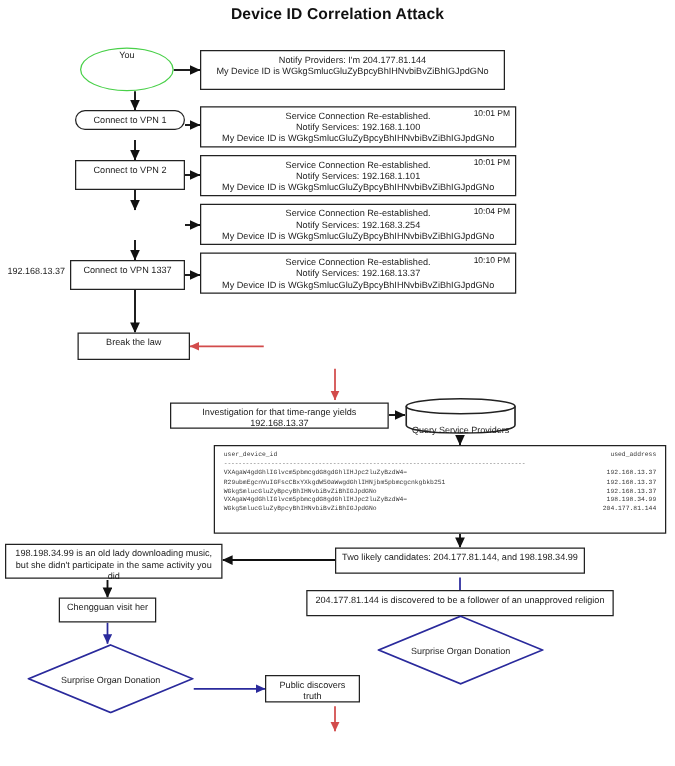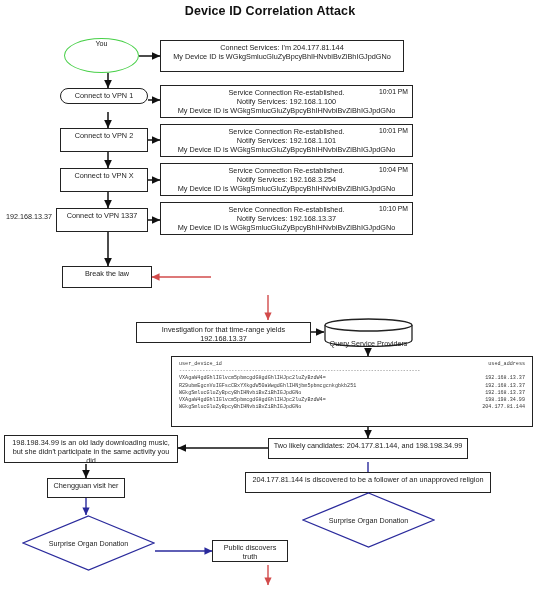--- a/index.html
+++ b/index.html
@@ -197,23 +197,20 @@
   </div>
 
   <div class="node box" style="left:60px; top:88px; width:88px; height:16px;border-radius:10px;">
     <span>Connect to VPN 1</span>
   </div>
 
   <div class="node box" style="left:60px; top:128px; width:88px; height:24px;">
     <span>Connect to VPN 2</span>
   </div>
 
-  <div class="node box" style="left:60px; top:168px; width:88px; height:24px;">
-    <span>Connect to VPN X</span>
-  </div>
 
   <div class="node box" style="left:56px; top:208px; width:92px; height:24px;">
     <span>Connect to VPN 1337</span>
   </div>
 
   <div class="node plain" style="left:2px; top:212px; width:54px; height:16px;">
     <span>192.168.13.37</span>
   </div>
 
   <div class="node box" style="left:62px; top:266px; width:90px; height:22px;">
@@ -266,21 +263,21 @@
     <div class="diamond-label">Surprise Organ Donation</div>
   </div>
 
   <div class="node box" style="left:212px; top:540px; width:76px; height:22px;">
     <span>Public discovers truth</span>
   </div>
 
 
   <div class="node box" style="left:160px; top:40px; width:244px; height:32px; position:absolute;">
     <span class="msg-inner">
-      <span class="msg-line">Connect Services: I'm 204.177.81.144</span>
+      <span class="msg-line">Notify Providers: I'm 204.177.81.144</span>
       <span class="msg-line">My Device ID is WGkgSmlucGluZyBpcyBhIHNvbiBvZiBhIGJpdGNo</span>
     </span>
   </div>
 
   <div class="node box" style="left:160px; top:85px; width:253px; height:33px; position:absolute;">
     <span class="ts">10:01 PM</span>
     <span class="msg-inner">
       <span class="msg-line">Service Connection Re-established.</span>
       <span class="msg-line">Notify Services: 192.168.1.100</span>
       <span class="msg-line">My Device ID is WGkgSmlucGluZyBpcyBhIHNvbiBvZiBhIGJpdGNo</span>

